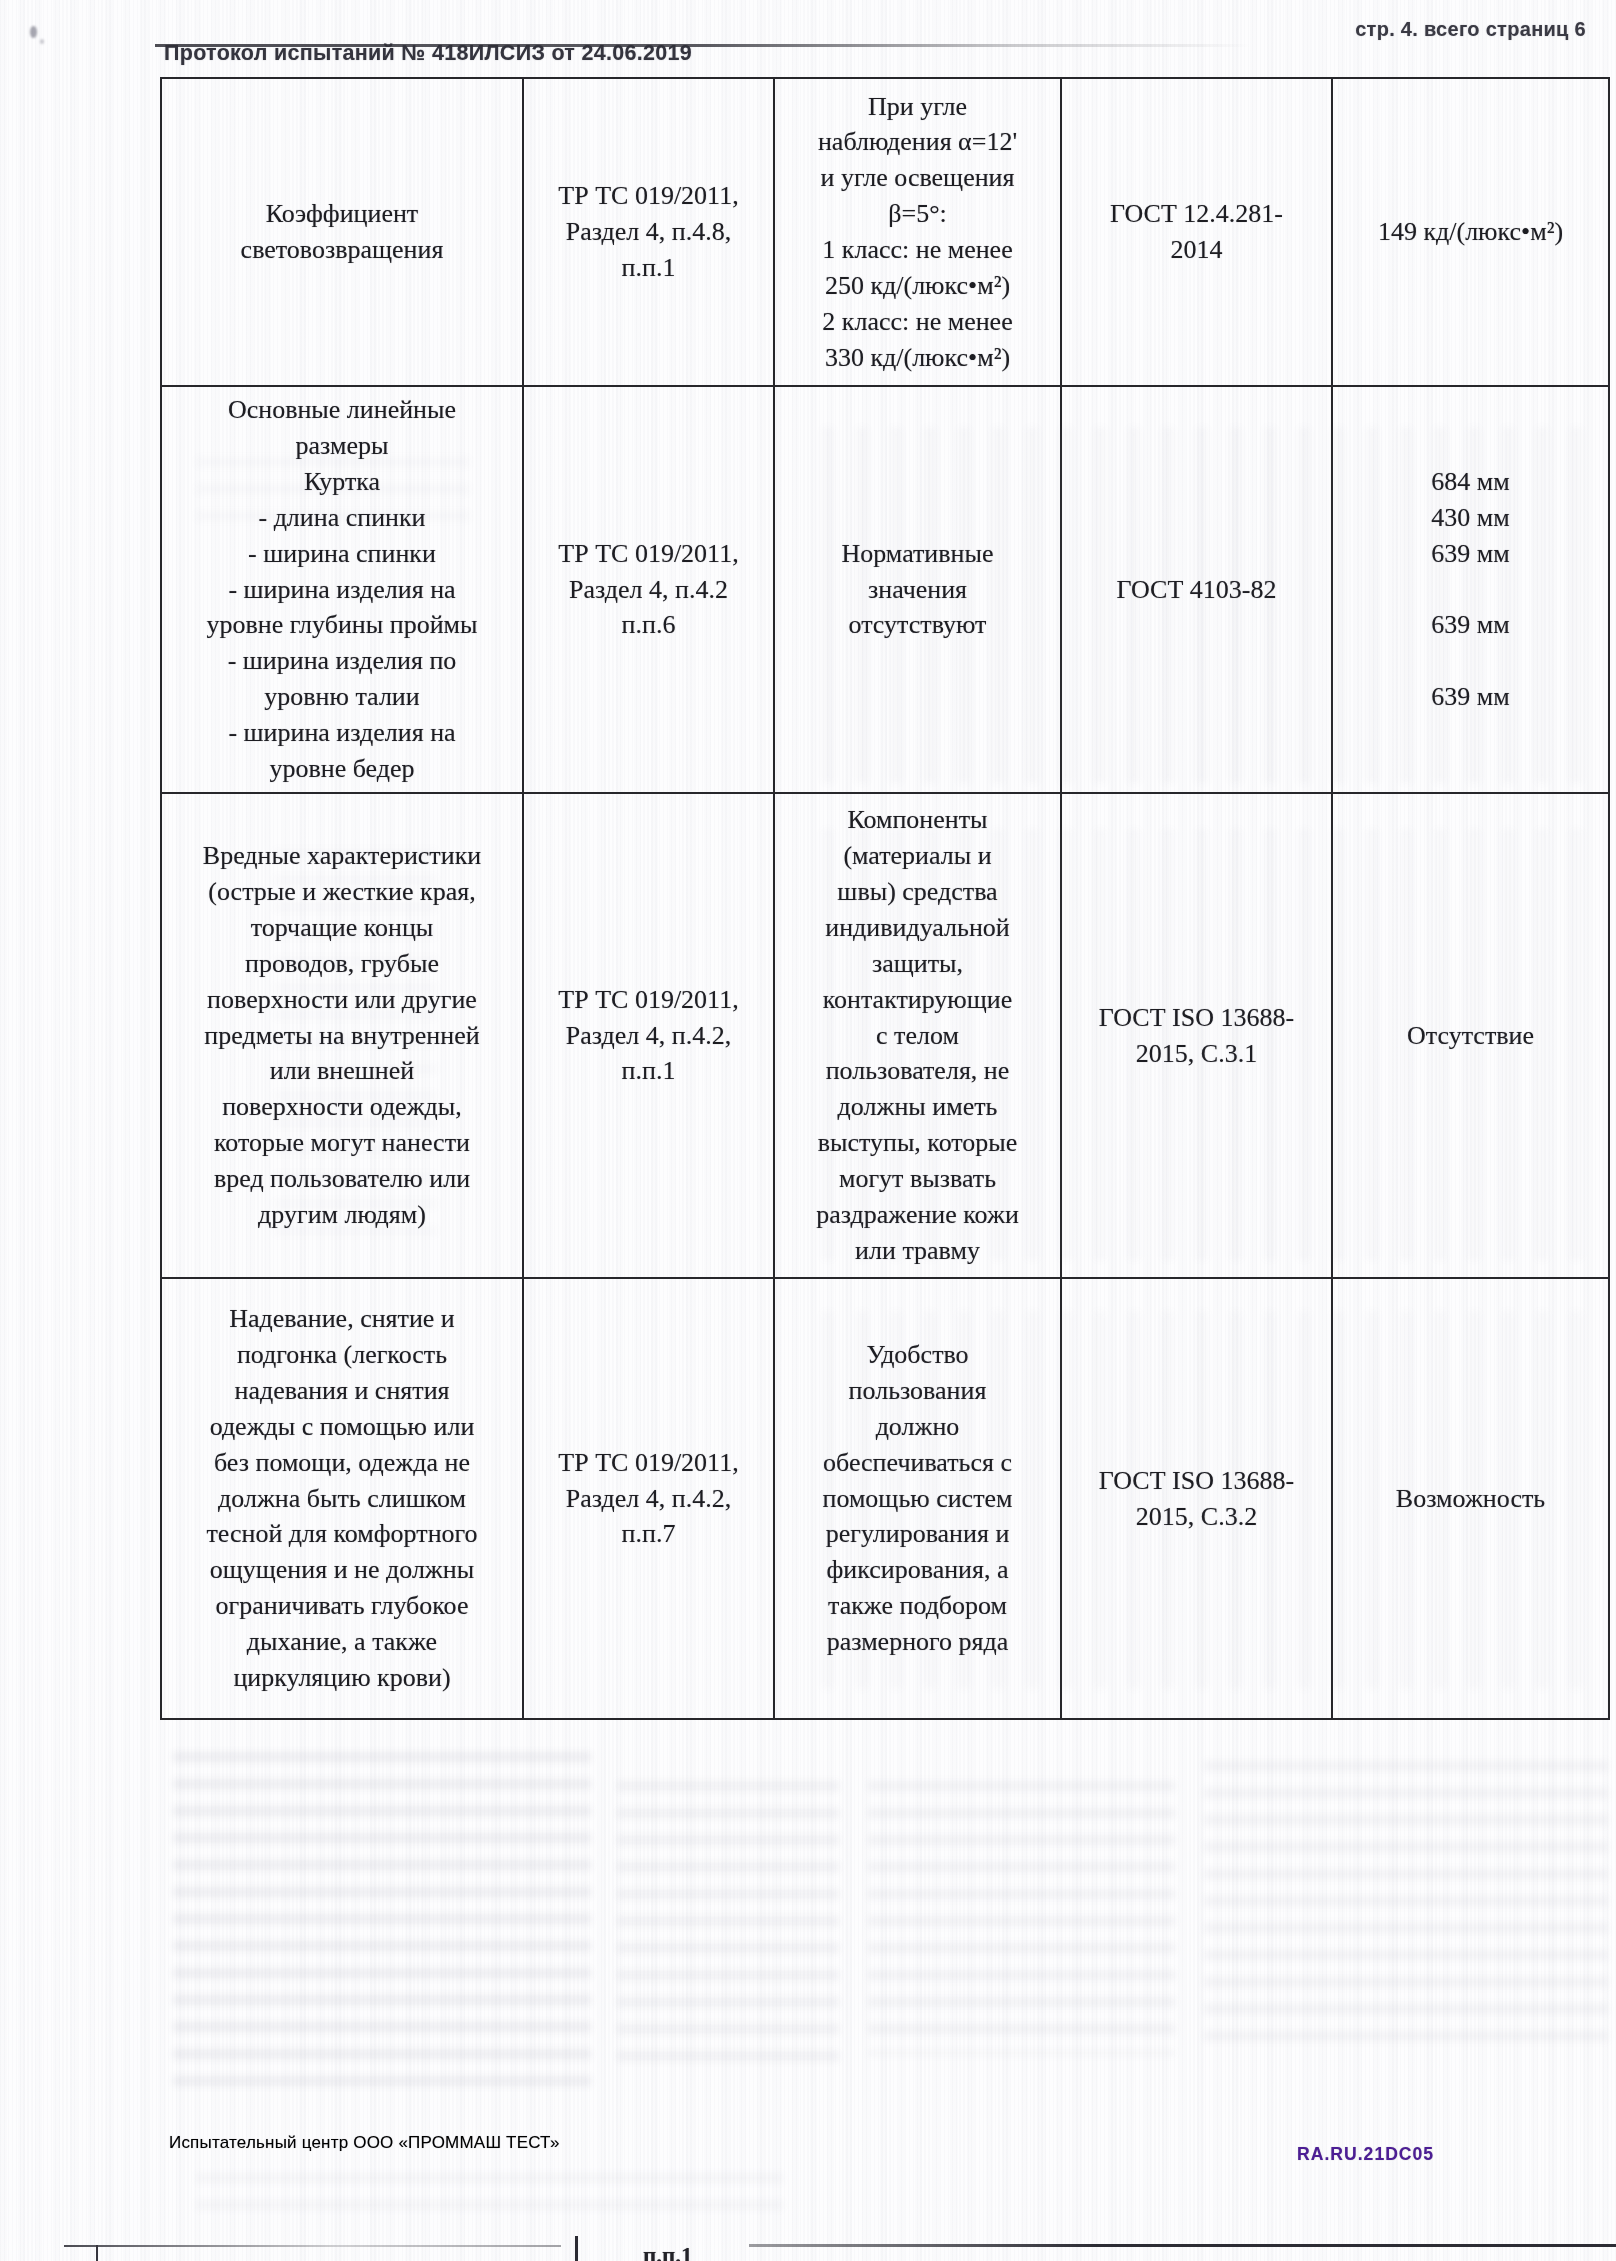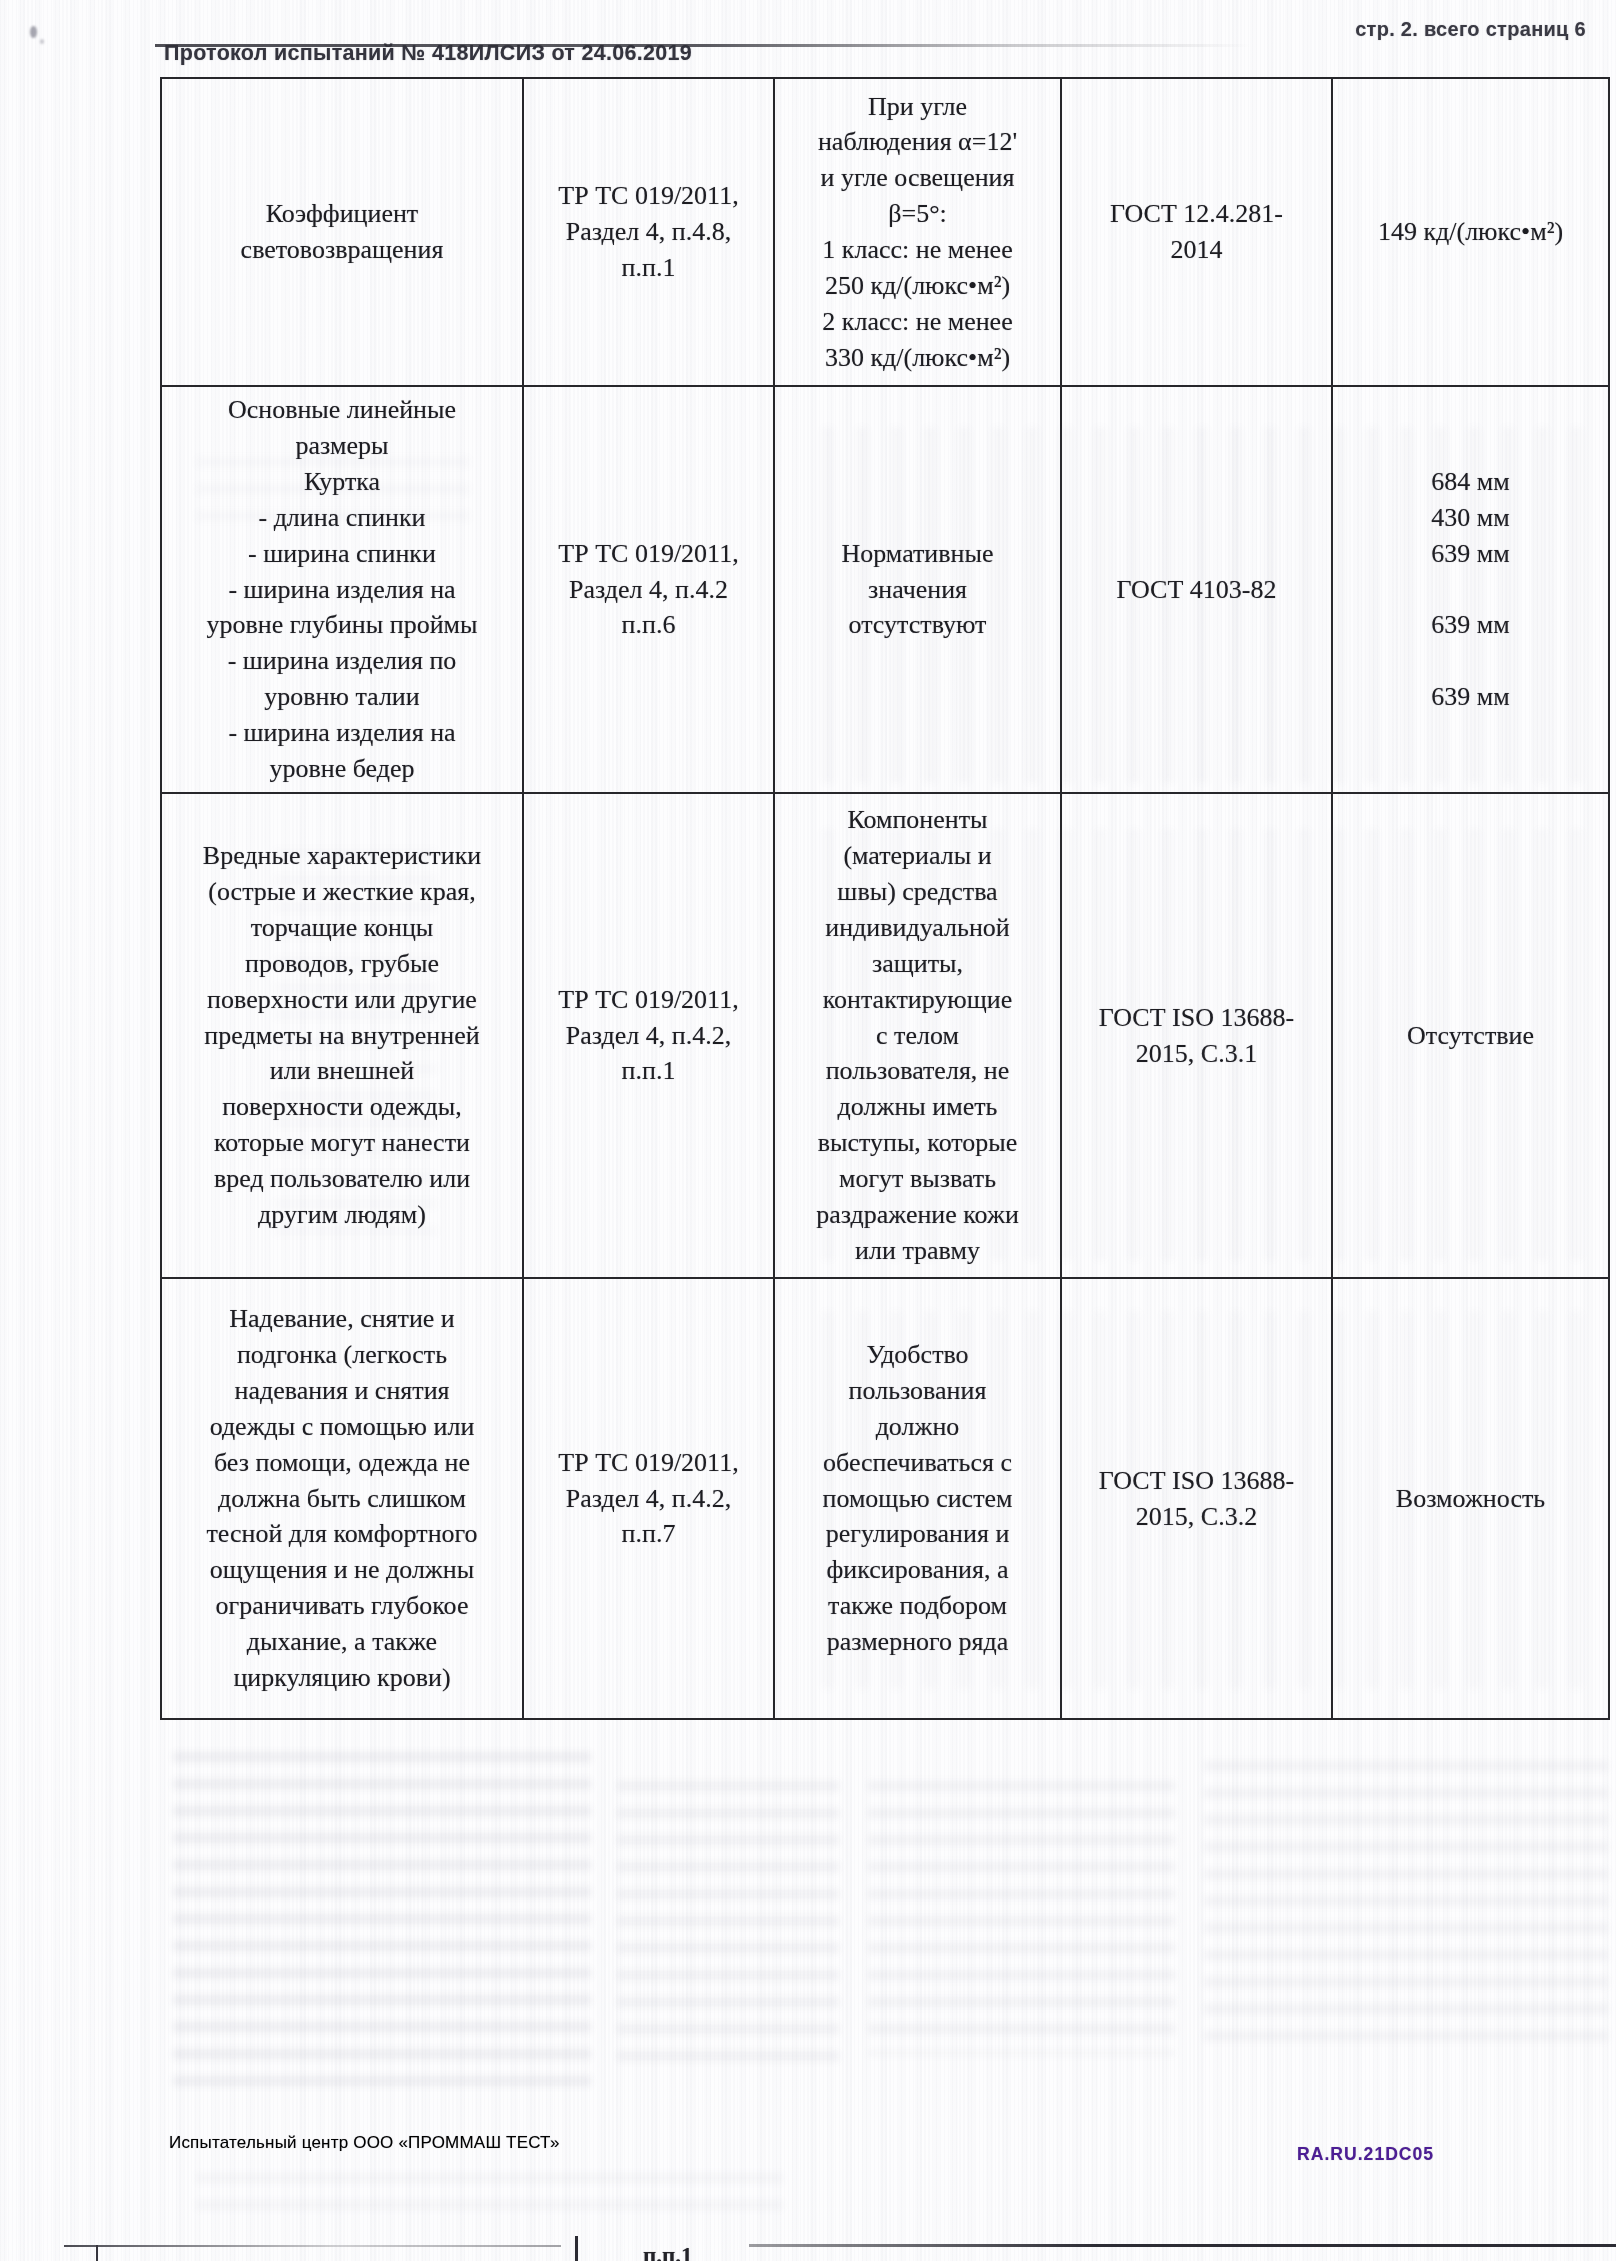--- a/index.html
+++ b/index.html
@@ -95,21 +95,21 @@
     font-size:23px; font-weight:600; color:#222228;
     text-shadow:0 0 1px rgba(30,30,40,.45); white-space:nowrap;
   }
 </style>
 </head>
 <body>
 
 <div class="page">
 
   <span class="header-left">Протокол испытаний № 418ИЛСИЗ от 24.06.2019</span>
-  <span class="header-right">стр. 2. всего страниц 6</span>
+  <span class="header-right">стр. 4. всего страниц 6</span>
   <div class="header-rule"></div>
   <div class="speck" style="left:30px;top:26px;width:6.5px;height:11.7px;"></div>
   <div class="speck" style="left:40px;top:39px;width:3.9px;height:5.2px;opacity:.6;"></div>
 
   <table class="protocol-table">
     <colgroup>
       <col style="width:362px">
         <col style="width:251px">
         <col style="width:287px">
       <col style="width:271px">

